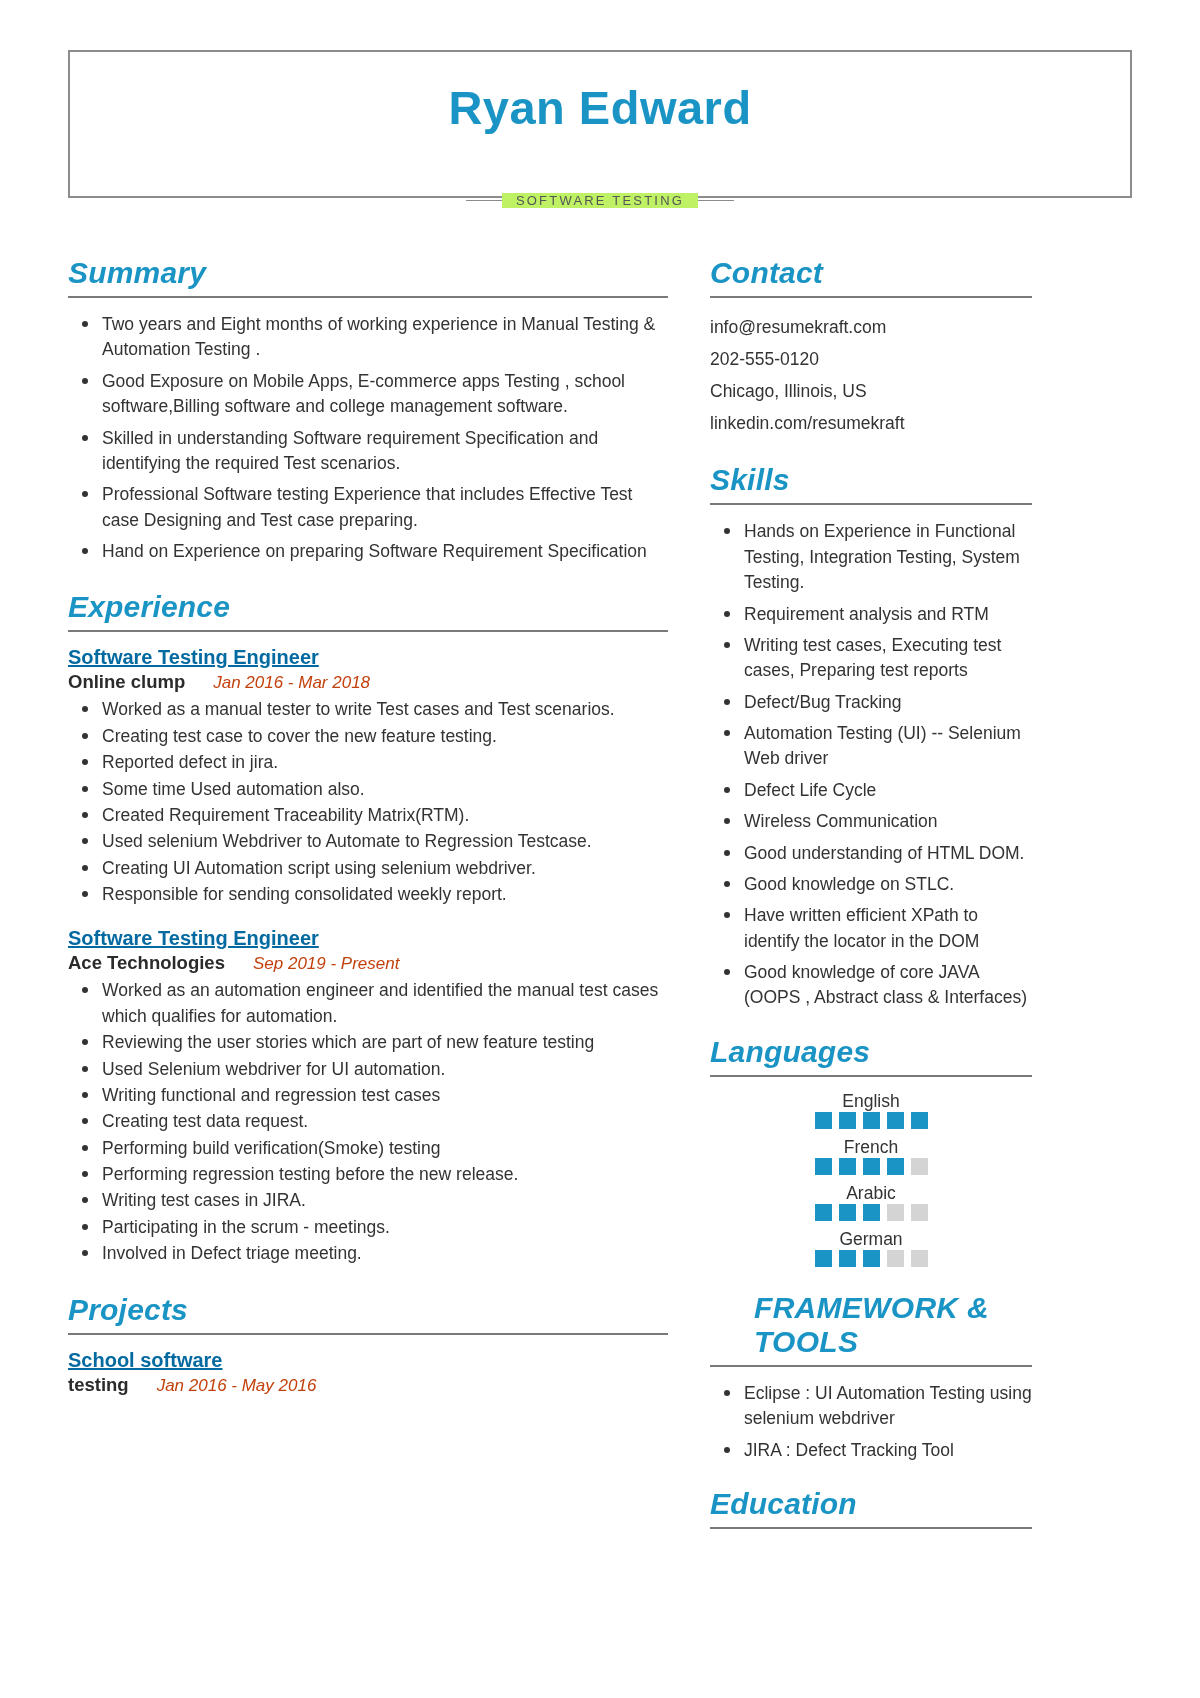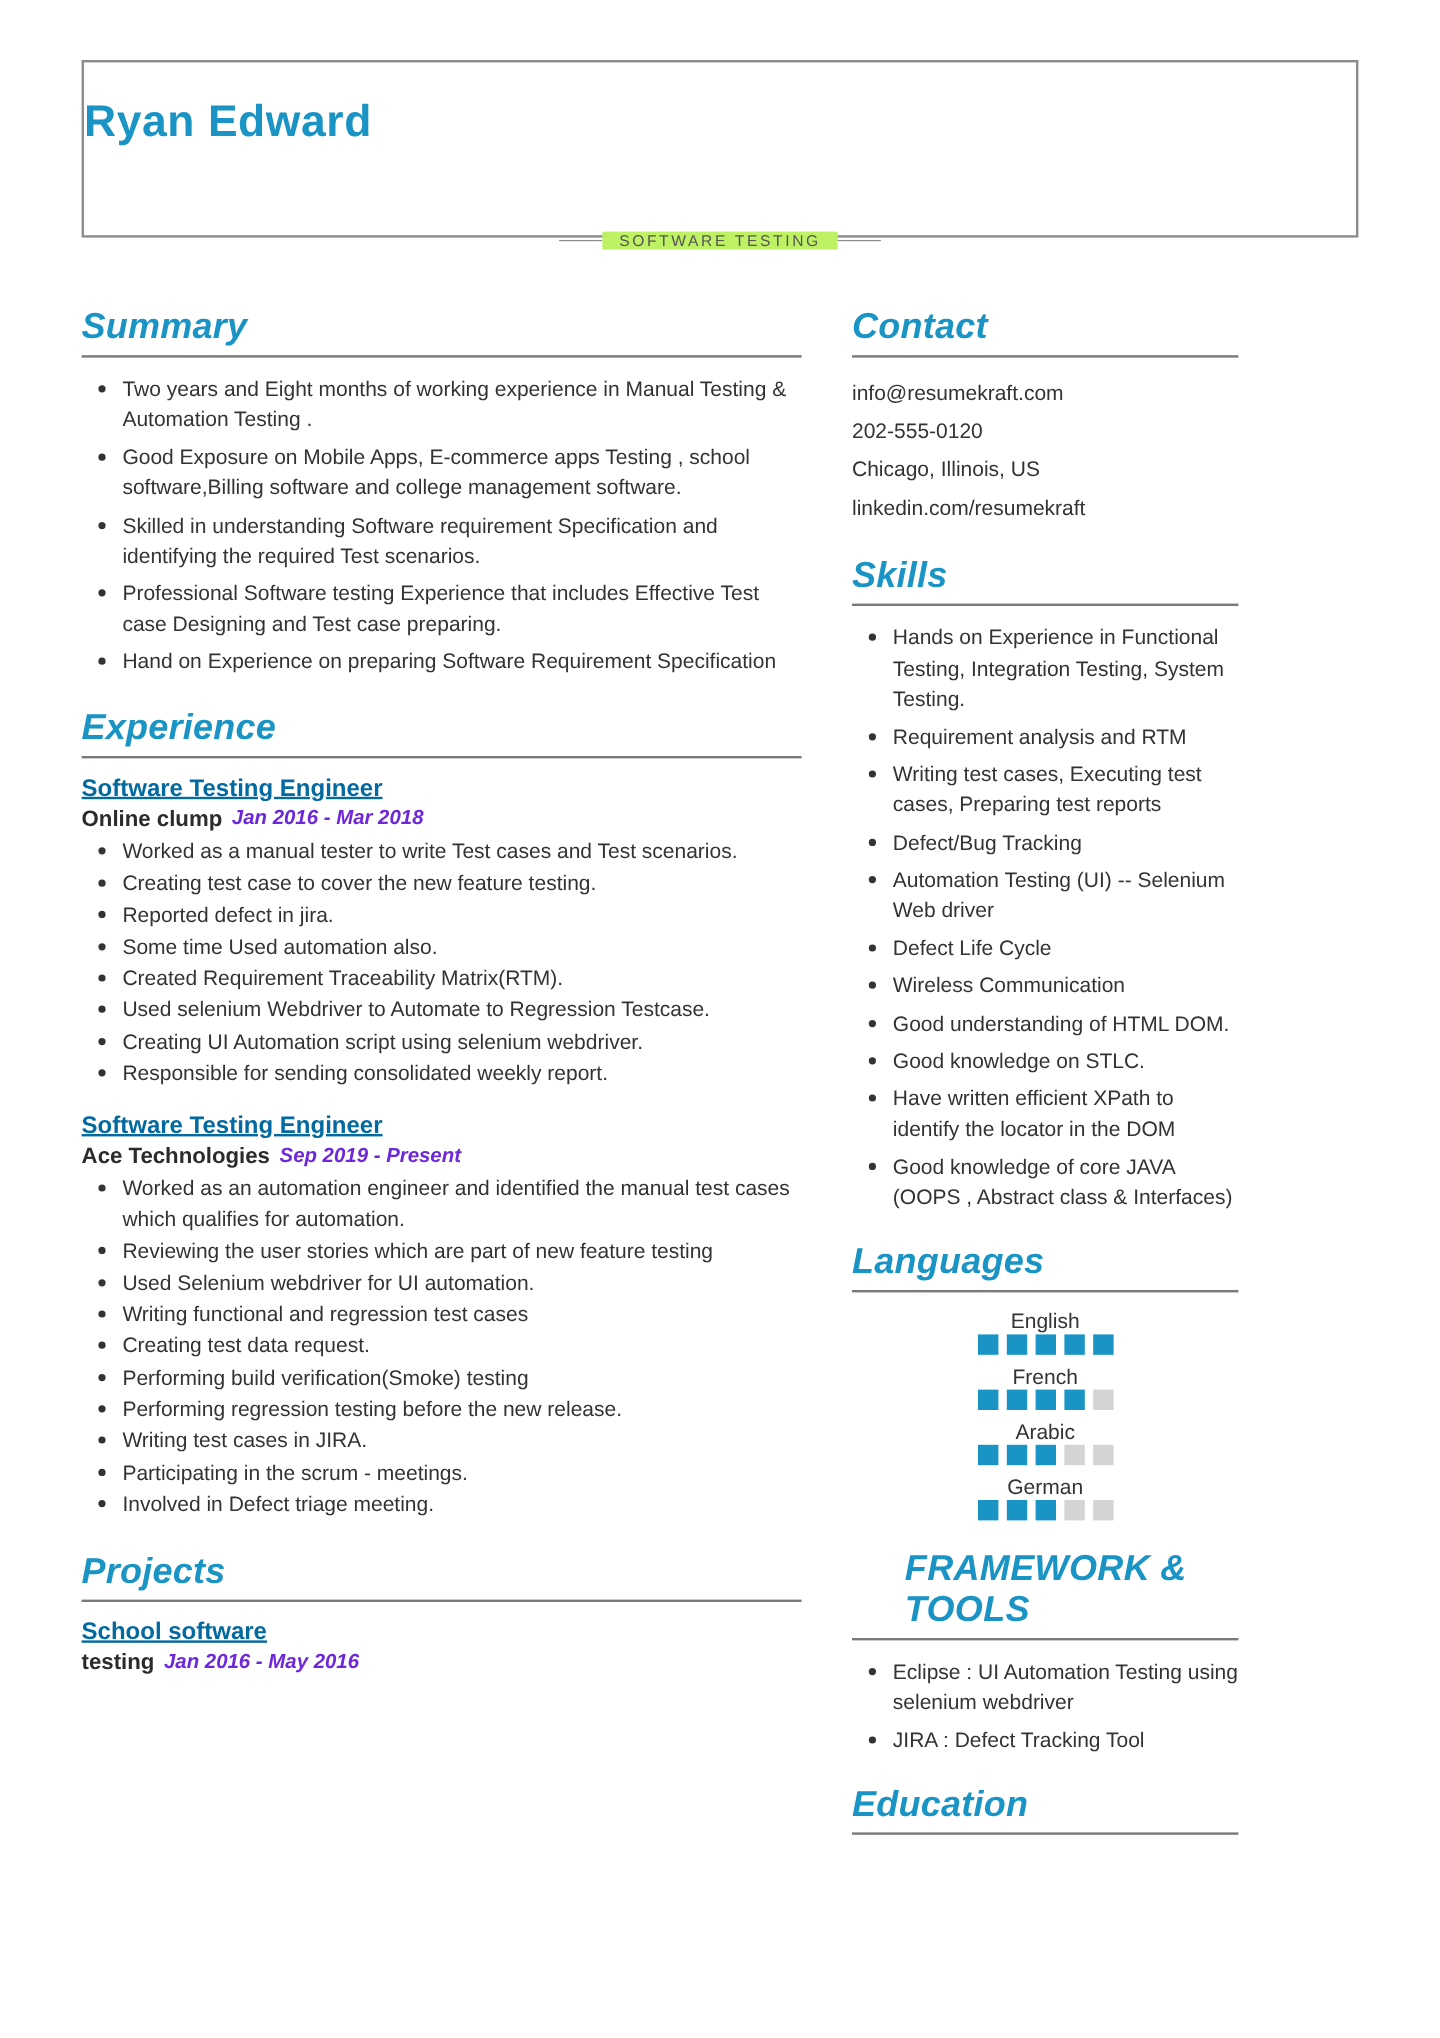--- a/index.html
+++ b/index.html
@@ -22,23 +22,24 @@
     position: relative;
   }
   
   .header {
     border: 2px solid #8c8c8c;
     height: 148px;
     position: relative;
     margin-bottom: 58px;
   }
   .name {
-    font-size: 37px;
+    font-size: 47px;
     color: #1a94c4;
     font-weight: bold;
+    text-align: center;
     letter-spacing: 0.5px;
     margin-top: 28px;
   }
   .subtitle-wrap {
     position: absolute;
     left: 0;
     right: 0;
     bottom: -12px;
     display: flex;
     align-items: center;
@@ -112,33 +113,32 @@
   .job-title {
     font-size: 20px;
     font-weight: bold;
     color: #0369a1;
     margin-top: 4px;
     text-decoration: underline;
   }
   .job-meta {
     margin: 2px 0 4px 0;
     display: flex;
-    align-items: center;
-    gap: 8px;
+    align-items: flex-end;
+    gap: 28px;
   }
   .job-company {
     font-size: 18.5px;
     font-weight: bold;
     color: #2b2b2b;
   }
   .job-dates {
     font-size: 17px;
     font-style: italic;
-    color: #6d28d9;
-    font-weight: bold;
+    color: #c2410c;
   }
   .job { margin-bottom: 20px; }
 
   
   .contact-line {
     font-size: 17.5px;
     line-height: 1.82;
     color: #333;
   }
   .lang-row {

